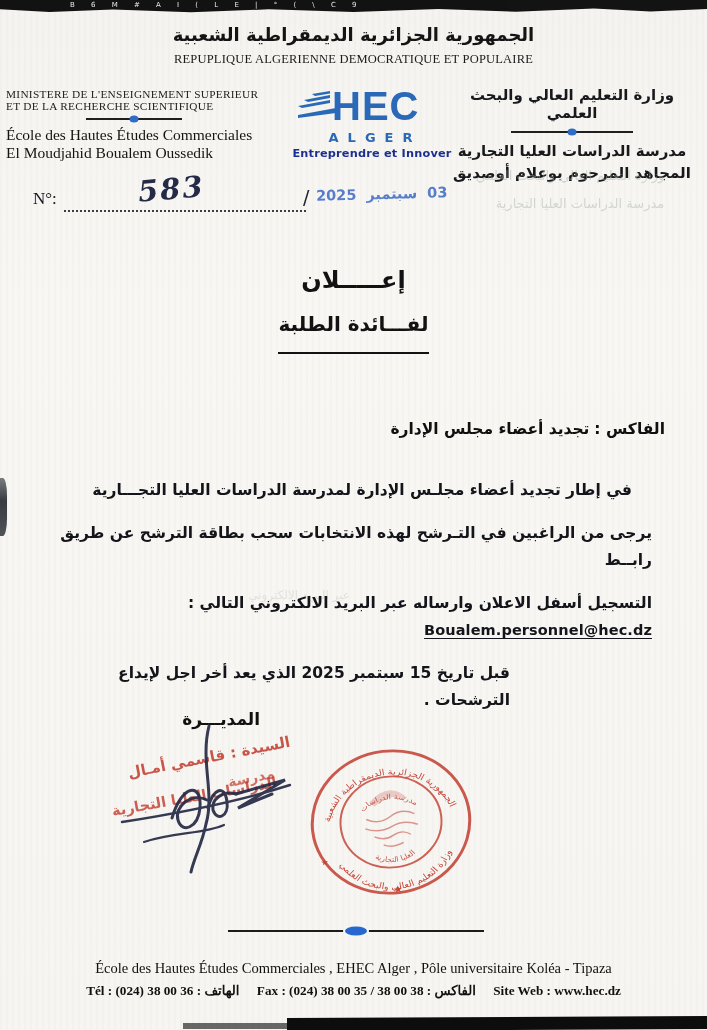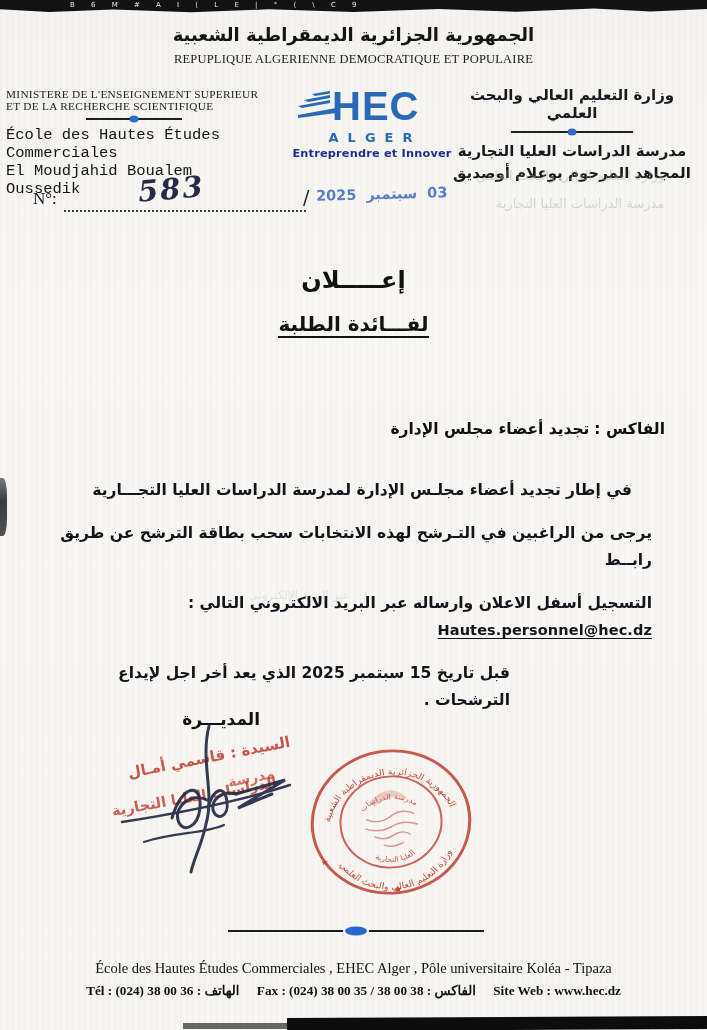--- a/index.html
+++ b/index.html
@@ -32,21 +32,21 @@
 
   
   .republic-ar { top:24px; font-size:18px; font-weight:bold; color:#141414; }
   .republic-fr { top:52px; font-size:12.5px; letter-spacing:.2px; color:#1b1b1b;text-align:center; }
 
   .left-block { left:6px; top:88px; width:256px; text-align:left; }
   .ministry-line { font-size:11.3px; letter-spacing:.3px; color:#222; font-family:"Liberation Serif","DejaVu Serif",serif; }
   .divider { position:relative; height:2px; background:#1f1f1f; margin:6px auto; }
   .divider .dot { position:absolute; left:50%; top:50%; transform:translate(-50%,-50%);
     width:9px; height:7px; border-radius:50%; background:#2e6cc6; }
-  .school-fr-line { font-size:15.5px; color:#141414; font-family:Liberation Mono, monospace; }
+  .school-fr-line { font-size:15.5px; color:#141414; font-family:Liberation Serif, serif; }
 
   .logo-block { left:292px; top:82px; width:160px; text-align:center; }
   .logo-alger { font-size:13px; font-weight:bold; color:#2a69b7; letter-spacing:9px; margin-top:-2px; padding-left:6px; }
   .logo-tagline { font-size:11.3px; font-weight:bold; color:#1c2f90; margin-top:2px; letter-spacing:.2px; }
 
   .right-block { left:443px; top:86px; width:258px; text-align:center; direction:rtl; }
   .arabic-head-line { font-size:15px; font-weight:600; color:#17191c; }
 
   
   .ghost { color:#a9b0a6; opacity:.45; filter:blur(.6px); direction:rtl; }
@@ -56,21 +56,21 @@
   .ref-dots { left:64px; top:210px; width:242px; border-bottom:2.4px dotted #3c3c44; }
   .ref-number { left:138px; top:172px; font-size:29px; font-weight:bold; font-style:italic;
     font-family:"DejaVu Serif", serif; color:#252b47; transform:rotate(-5deg); letter-spacing:2px; }
   .ref-slash { left:303px; top:186px; font-size:19px; color:#20242e; }
   .date-stamp { left:316px; top:186px; font-size:14.5px; font-weight:bold; color:#4a74c8;
     direction:rtl; letter-spacing:1px; word-spacing:5px; transform:rotate(-1.5deg); opacity:.92; }
 
   
   .title-1 { top:266px; font-size:24px; font-weight:bold; color:#121212; }
   .title-2 { top:312px; font-size:20px; font-weight:bold; color:#121212; }
-  .title-2 span { display:inline-block; border-bottom:2.4px solid #121212; padding-bottom:0; }
+  .title-2 span { display:inline-block; border-bottom:2.4px solid #121212; padding-bottom:16px; }
 
   .subject { right:42px; top:420px; direction:rtl; font-size:15.5px; color:#101010; }
   .subject b { font-weight:900; }
 
   .body-text { left:40px; top:477px; width:612px; direction:rtl; }
   .body-line { font-size:15.5px; font-weight:600; line-height:27px; margin-bottom:16px;
     color:#14151a; text-align:right; }
   .bl-1 { padding-right:20px; }
   .bl-4 { padding-right:142px; }
   .email { direction:ltr; unicode-bidi:embed; font-weight:bold; font-size:14.5px;
@@ -155,21 +155,21 @@
   <div class="abs ctr title-2 ar"><span>لفـــائدة الطلبة</span></div>
 
   <div class="abs subject">
     <b>الفاكس :</b>
     <b style="font-weight:700;">تجديد أعضاء مجلس الإدارة</b>
   </div>
 
   <div class="abs body-text">
     <div class="body-line bl-1">في إطار تجديد أعضاء مجلـس الإدارة لمدرسة الدراسات العليا التجـــارية</div>
     <div class="body-line">يرجى من الراغبين في التـرشح لهذه الانتخابات سحب بطاقة الترشح عن طريق رابــط</div>
-    <div class="body-line"><span>التسجيل أسفل الاعلان وارساله عبر البريد الالكتروني التالي : </span><span class="email">Hautes.personnel@hec.dz</span></div>
+    <div class="body-line"><span>التسجيل أسفل الاعلان وارساله عبر البريد الالكتروني التالي : </span><span class="email">Boualem.personnel@hec.dz</span></div>
     <div class="body-line bl-4">قبل تاريخ 15 سبتمبر 2025  الذي يعد أخر اجل  لإيداع الترشحات .</div>
   </div>
 
   <div class="abs director">المديـــرة</div>
   <div class="abs red-line rl-1">السيدة : قاسمي أمـال</div>
   <div class="abs red-line rl-2">مدرسة</div>
   <div class="abs red-line rl-3">الدراسات العليا التجارية</div>
 
   <svg class="abs sig-svg" width="205" height="160" viewBox="0 0 205 160">
     <g fill="none" stroke="#262a45" stroke-width="3" stroke-linecap="round" opacity=".92">

